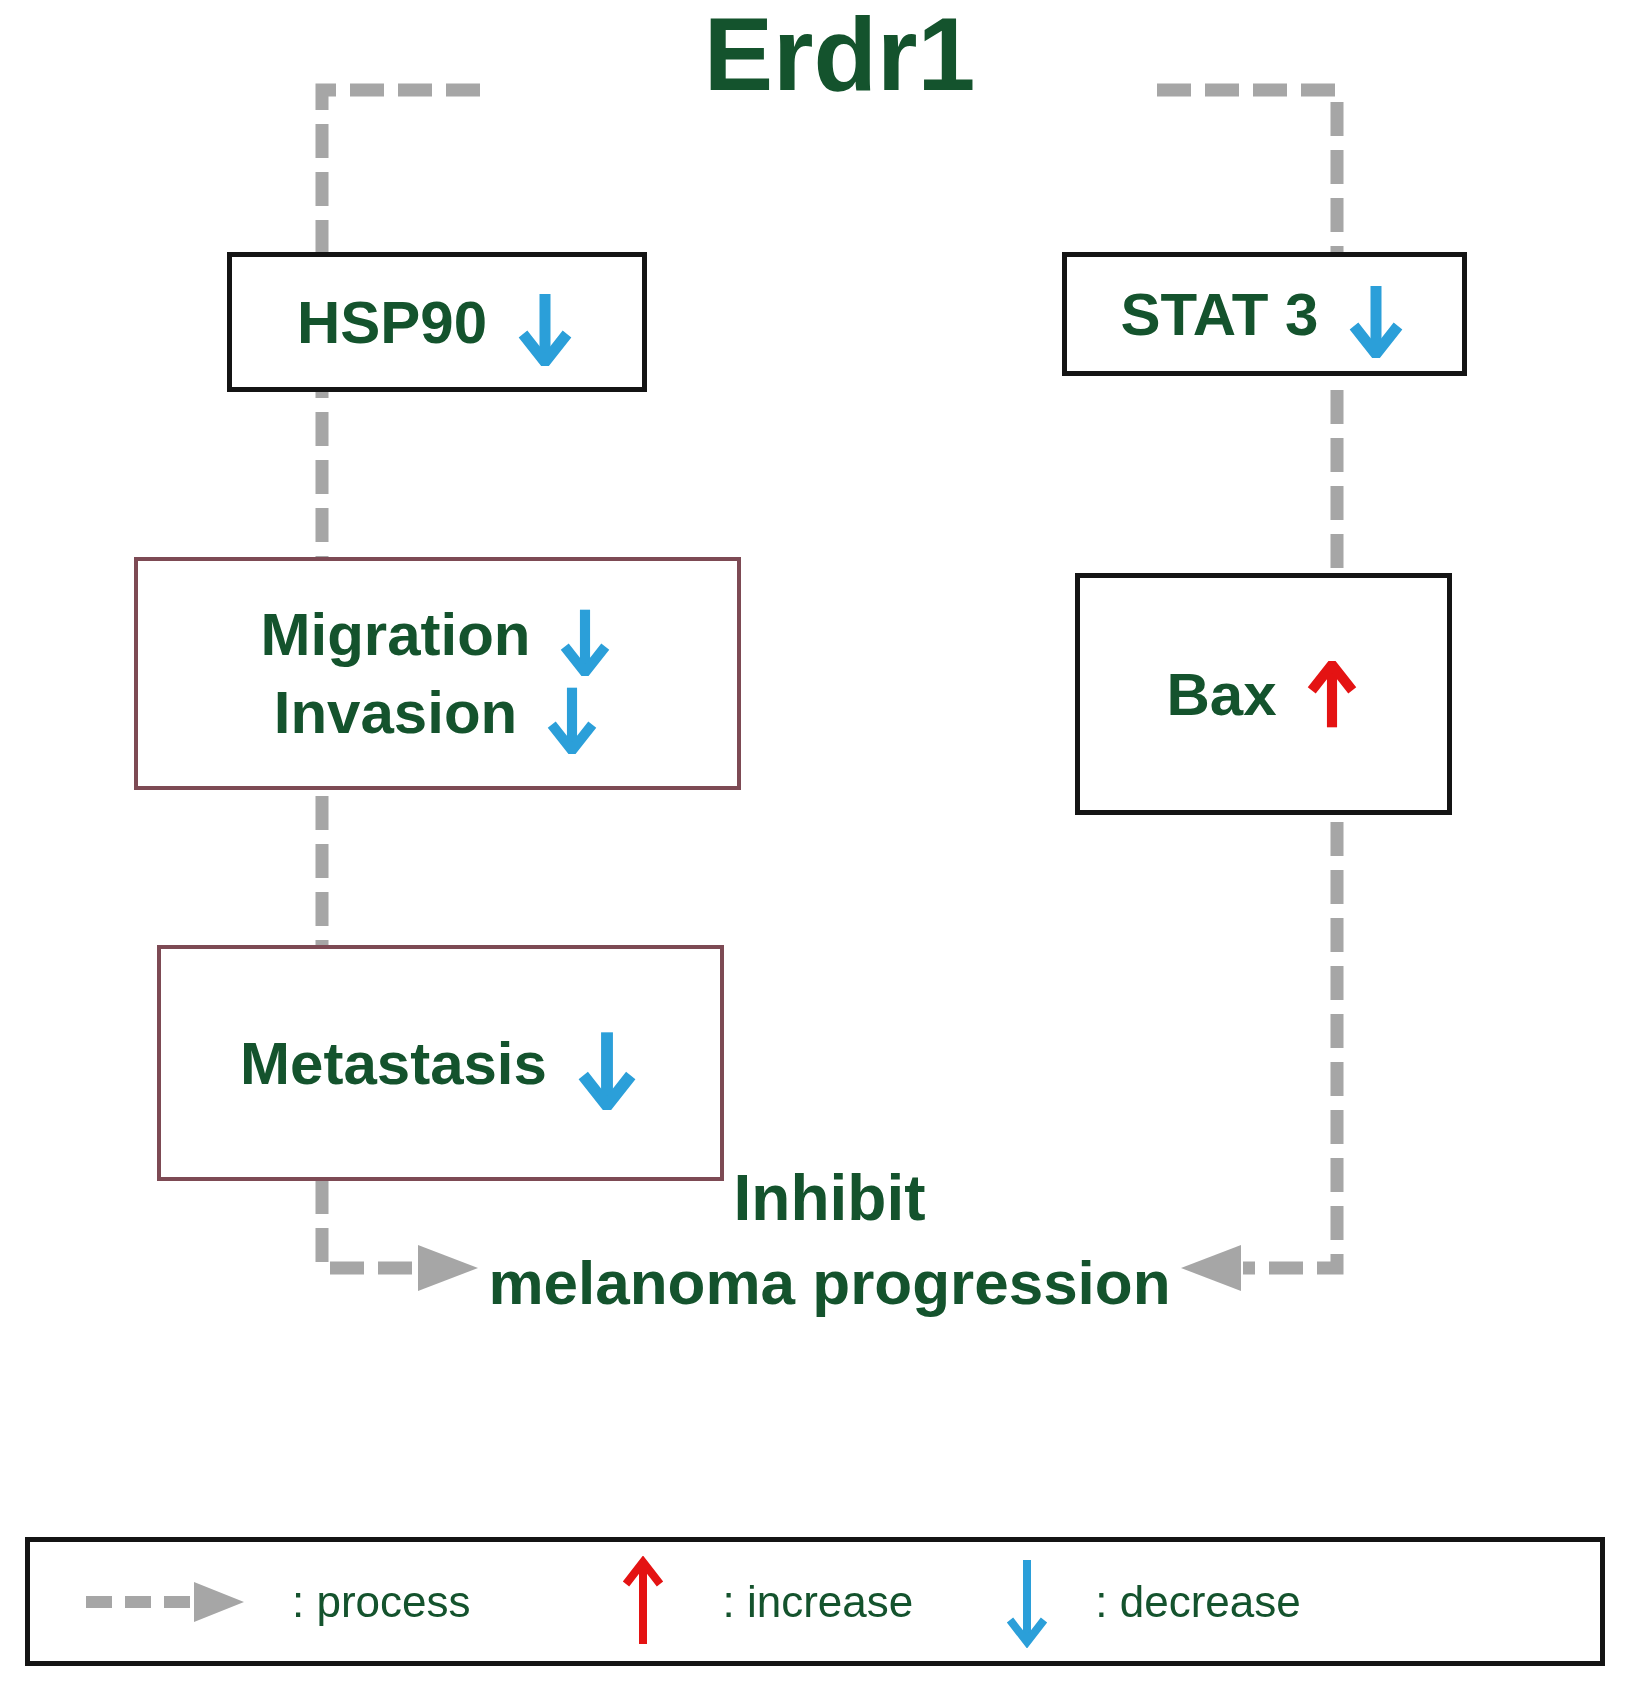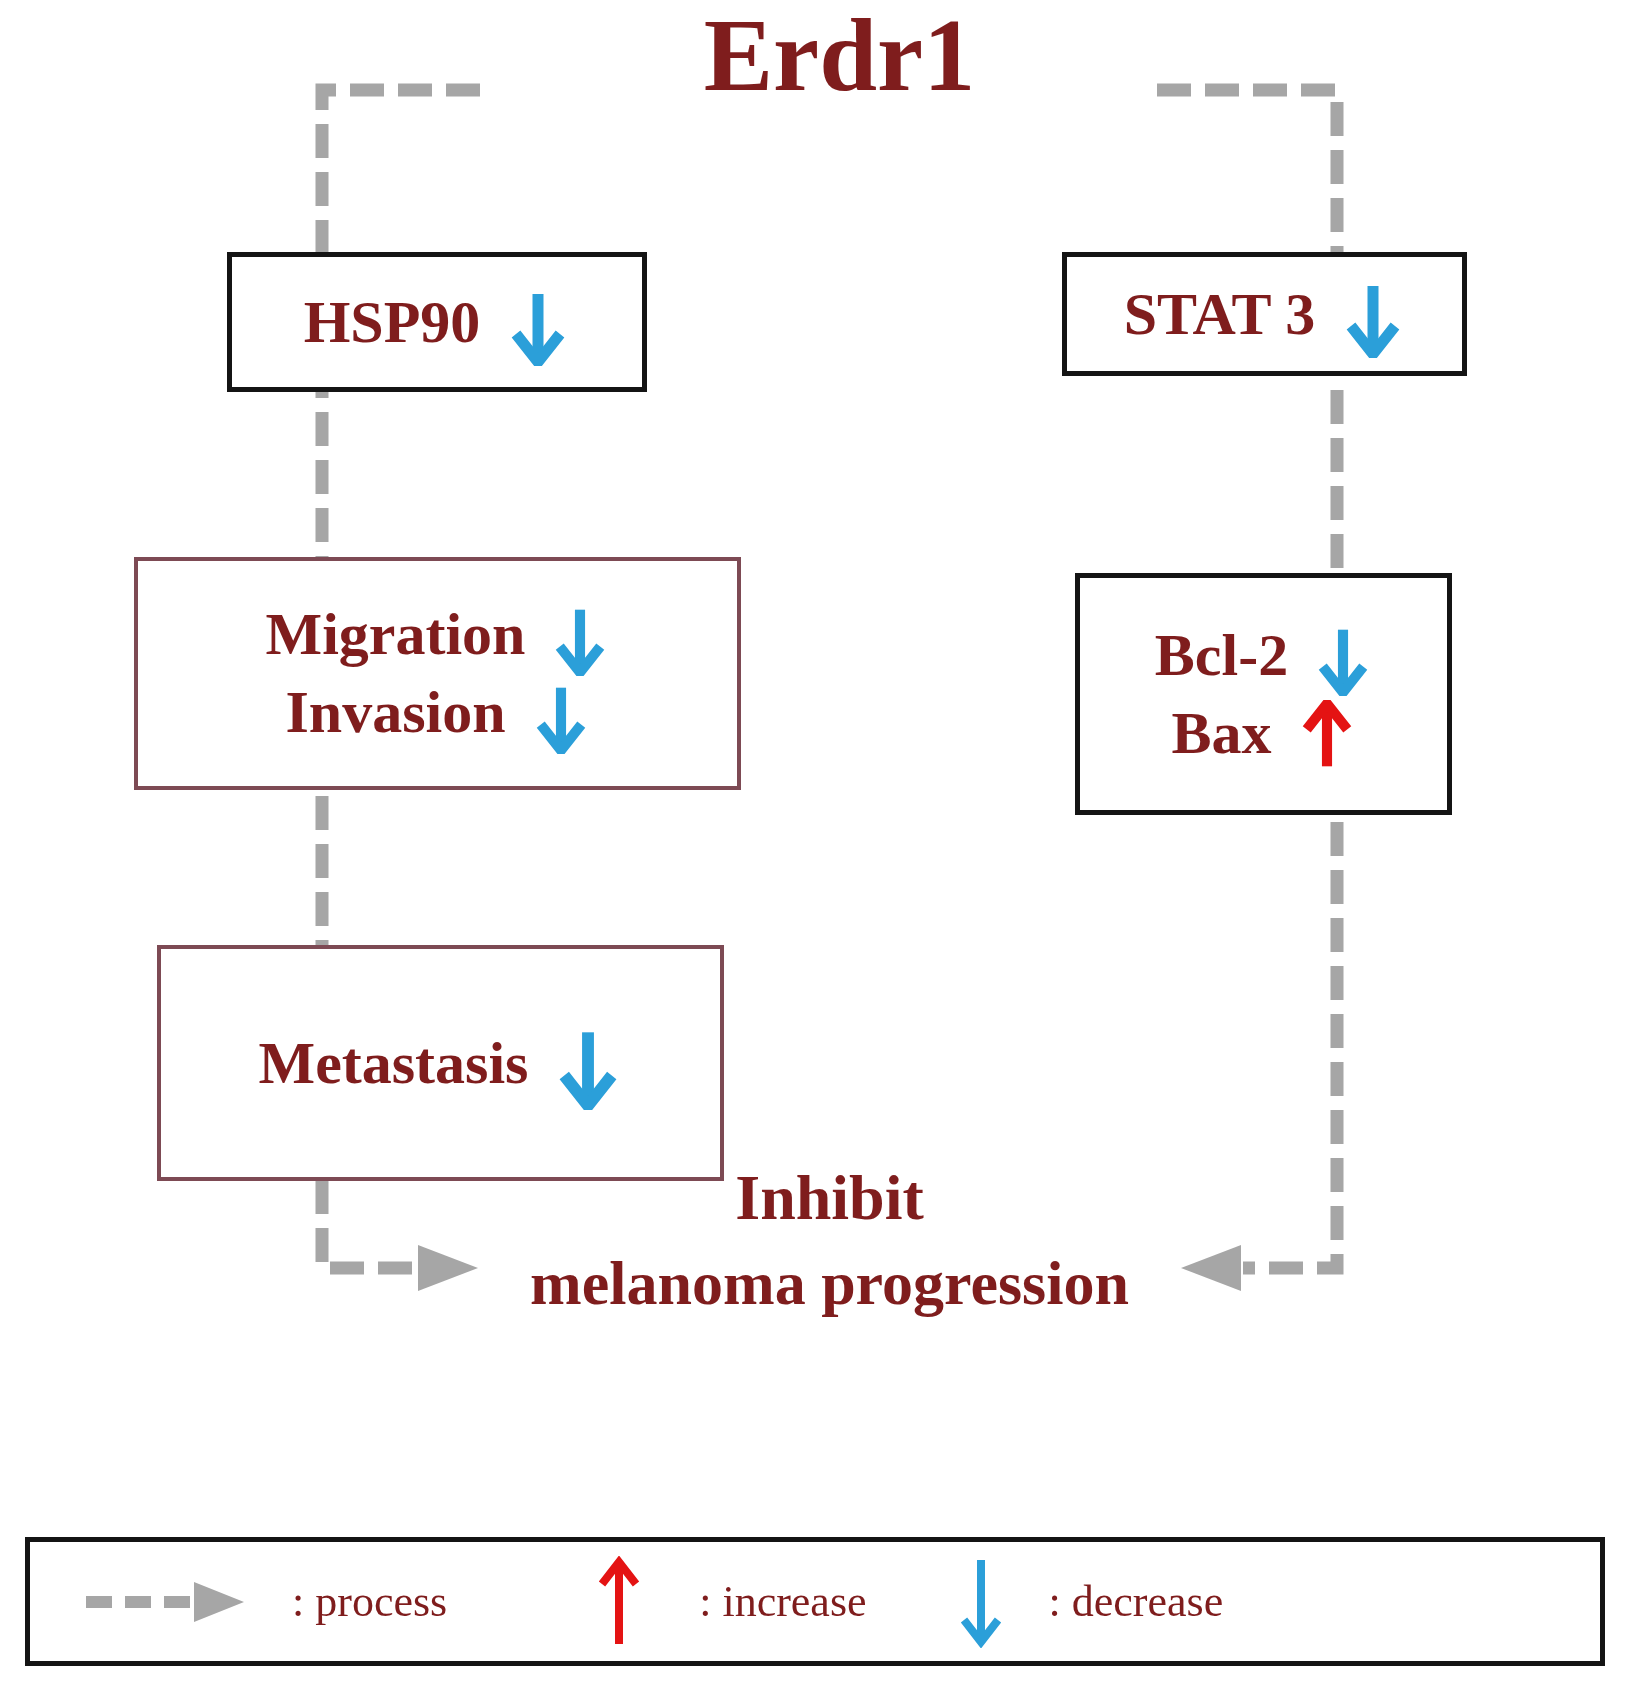--- a/index.html
+++ b/index.html
@@ -1,18 +1,18 @@
 <!DOCTYPE html>
 <html style="--decrease-arrow: #2b9fd9; --increase-arrow: #e41313; --process-line: #a6a6a6; --highlight-box-border: #7d4a54; --box-border: #141414;"><head>
 <meta charset="utf-8">
 <style>
   html,body{margin:0;padding:0;background:#ffffff;}
   .stage{
     position:relative;width:1629px;height:1702px;background:#ffffff;
-    font-family:Liberation Serif, serif;color:#7f1d1d;overflow:hidden;
+    font-family:Liberation Sans, sans-serif;color:#14532d;overflow:hidden;
   }
   .title{
     position:absolute;left:25px;top:0px;width:1629px;text-align:center;
     font-size:104px;font-weight:700;line-height:1.05;
   }
   .connectors{position:absolute;left:0;top:0;z-index:1;}
   .dashline{fill:none;stroke:var(--process-line,#a6a6a6);stroke-width:13;stroke-dasharray:34 14;}
   .arrowhead{fill:var(--process-line,#a6a6a6);stroke:none;}
   .node{
     position:absolute;background:#ffffff;z-index:2;box-sizing:border-box;
@@ -111,29 +111,20 @@
         <svg width="58" height="70" viewBox="0 0 56 76">
             <path d="M28 4 V70" stroke="currentColor" stroke-width="11" fill="none"></path>
             <path d="M6 44 L28 72 L50 44" stroke="currentColor" stroke-width="11" fill="none"></path>
           </svg>
       </span>
     </div>
   </div>
 
   <div class="node black" id="box-bcl">
     <div class="row">
-      <span class="label">Bcl-2</span>
-      <span class="arrow down">
-        <svg width="58" height="70" viewBox="0 0 56 76">
-            <path d="M28 4 V70" stroke="currentColor" stroke-width="11" fill="none"></path>
-            <path d="M6 44 L28 72 L50 44" stroke="currentColor" stroke-width="11" fill="none"></path>
-          </svg>
-      </span>
-    </div>
-    <div class="row">
       <span class="label">Bax</span>
       <span class="arrow up">
         <svg width="58" height="70" viewBox="0 0 56 76">
             <path d="M28 72 V6" stroke="currentColor" stroke-width="11" fill="none"></path>
             <path d="M6 32 L28 4 L50 32" stroke="currentColor" stroke-width="11" fill="none"></path>
           </svg>
       </span>
     </div>
   </div>
 

